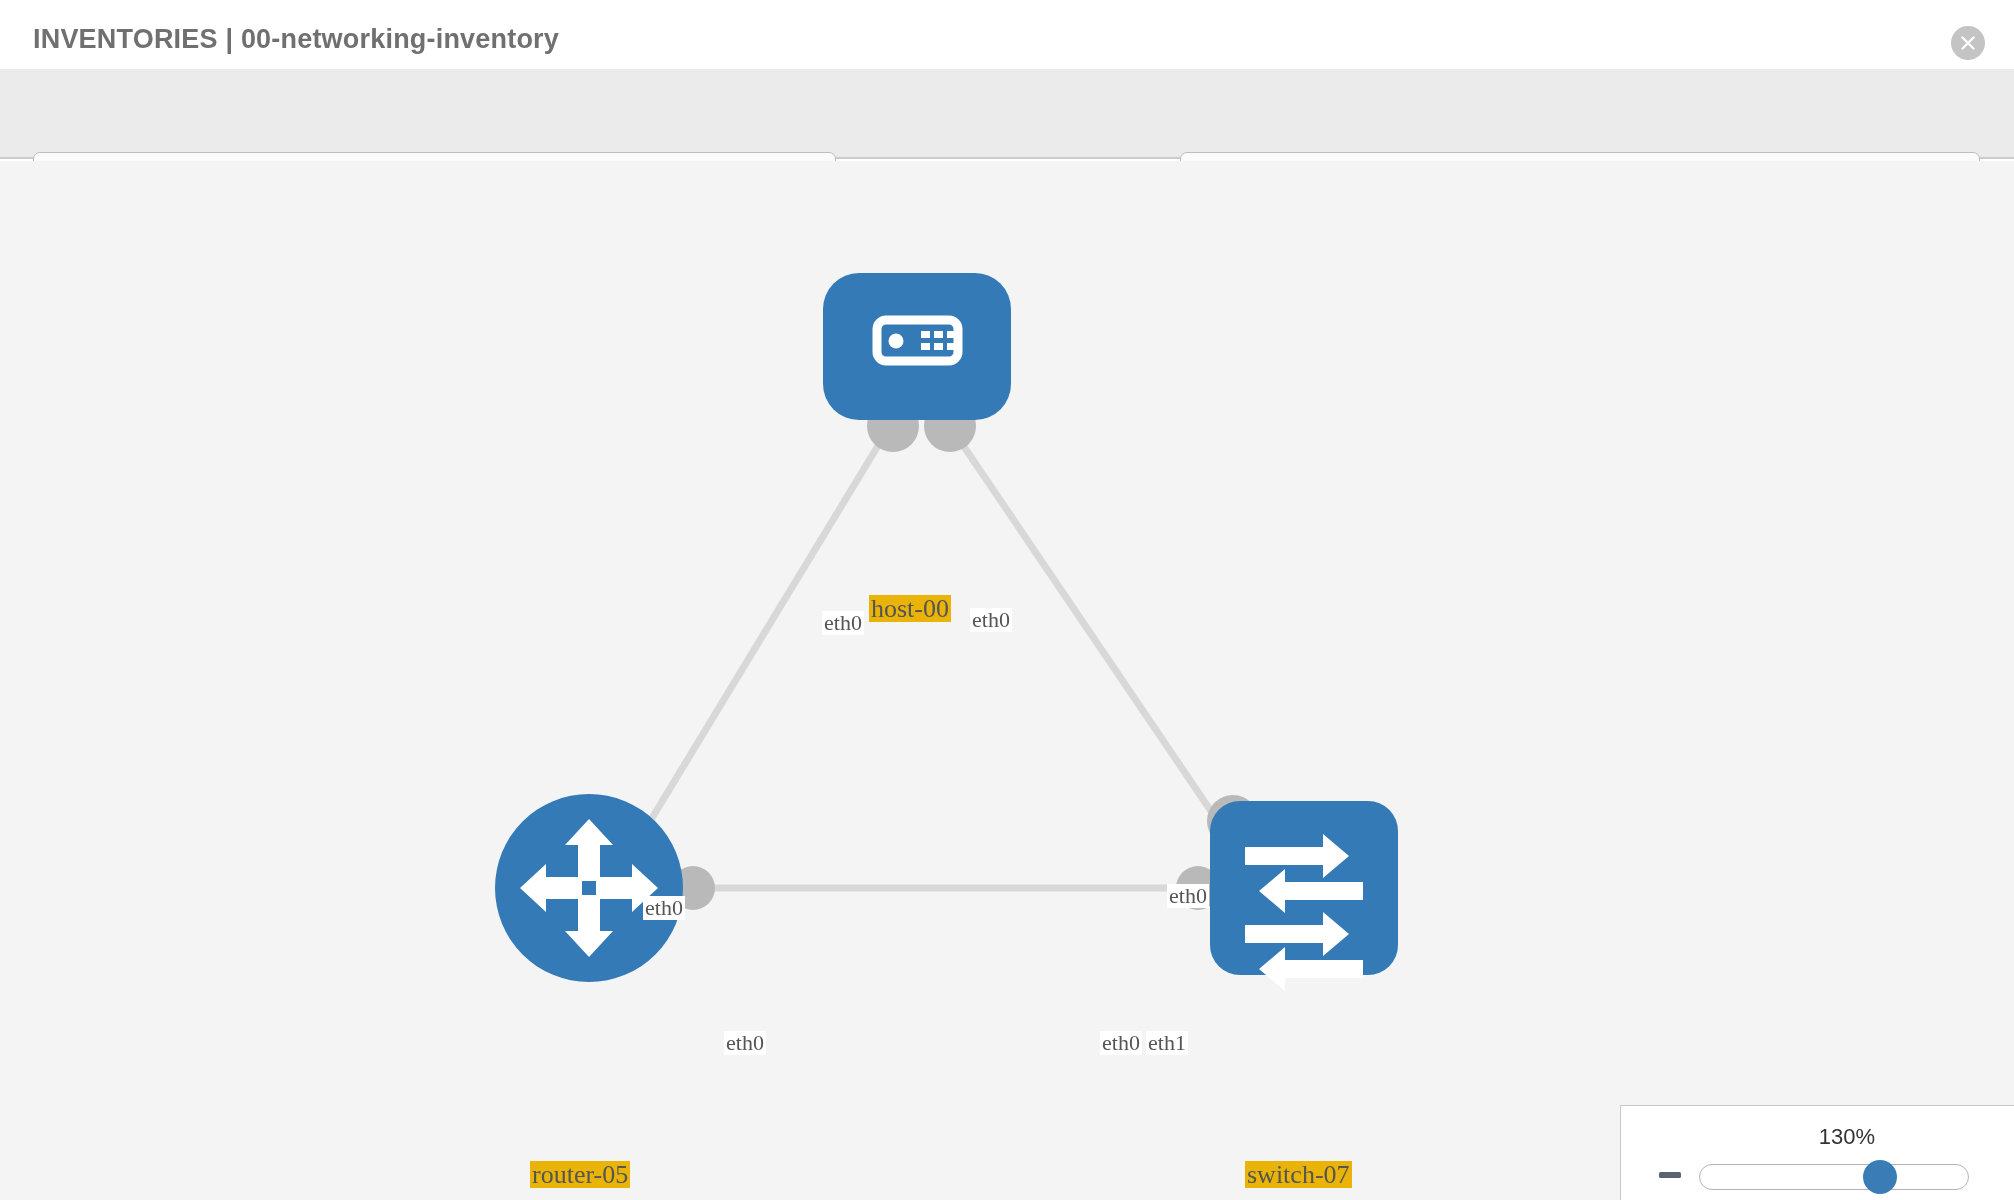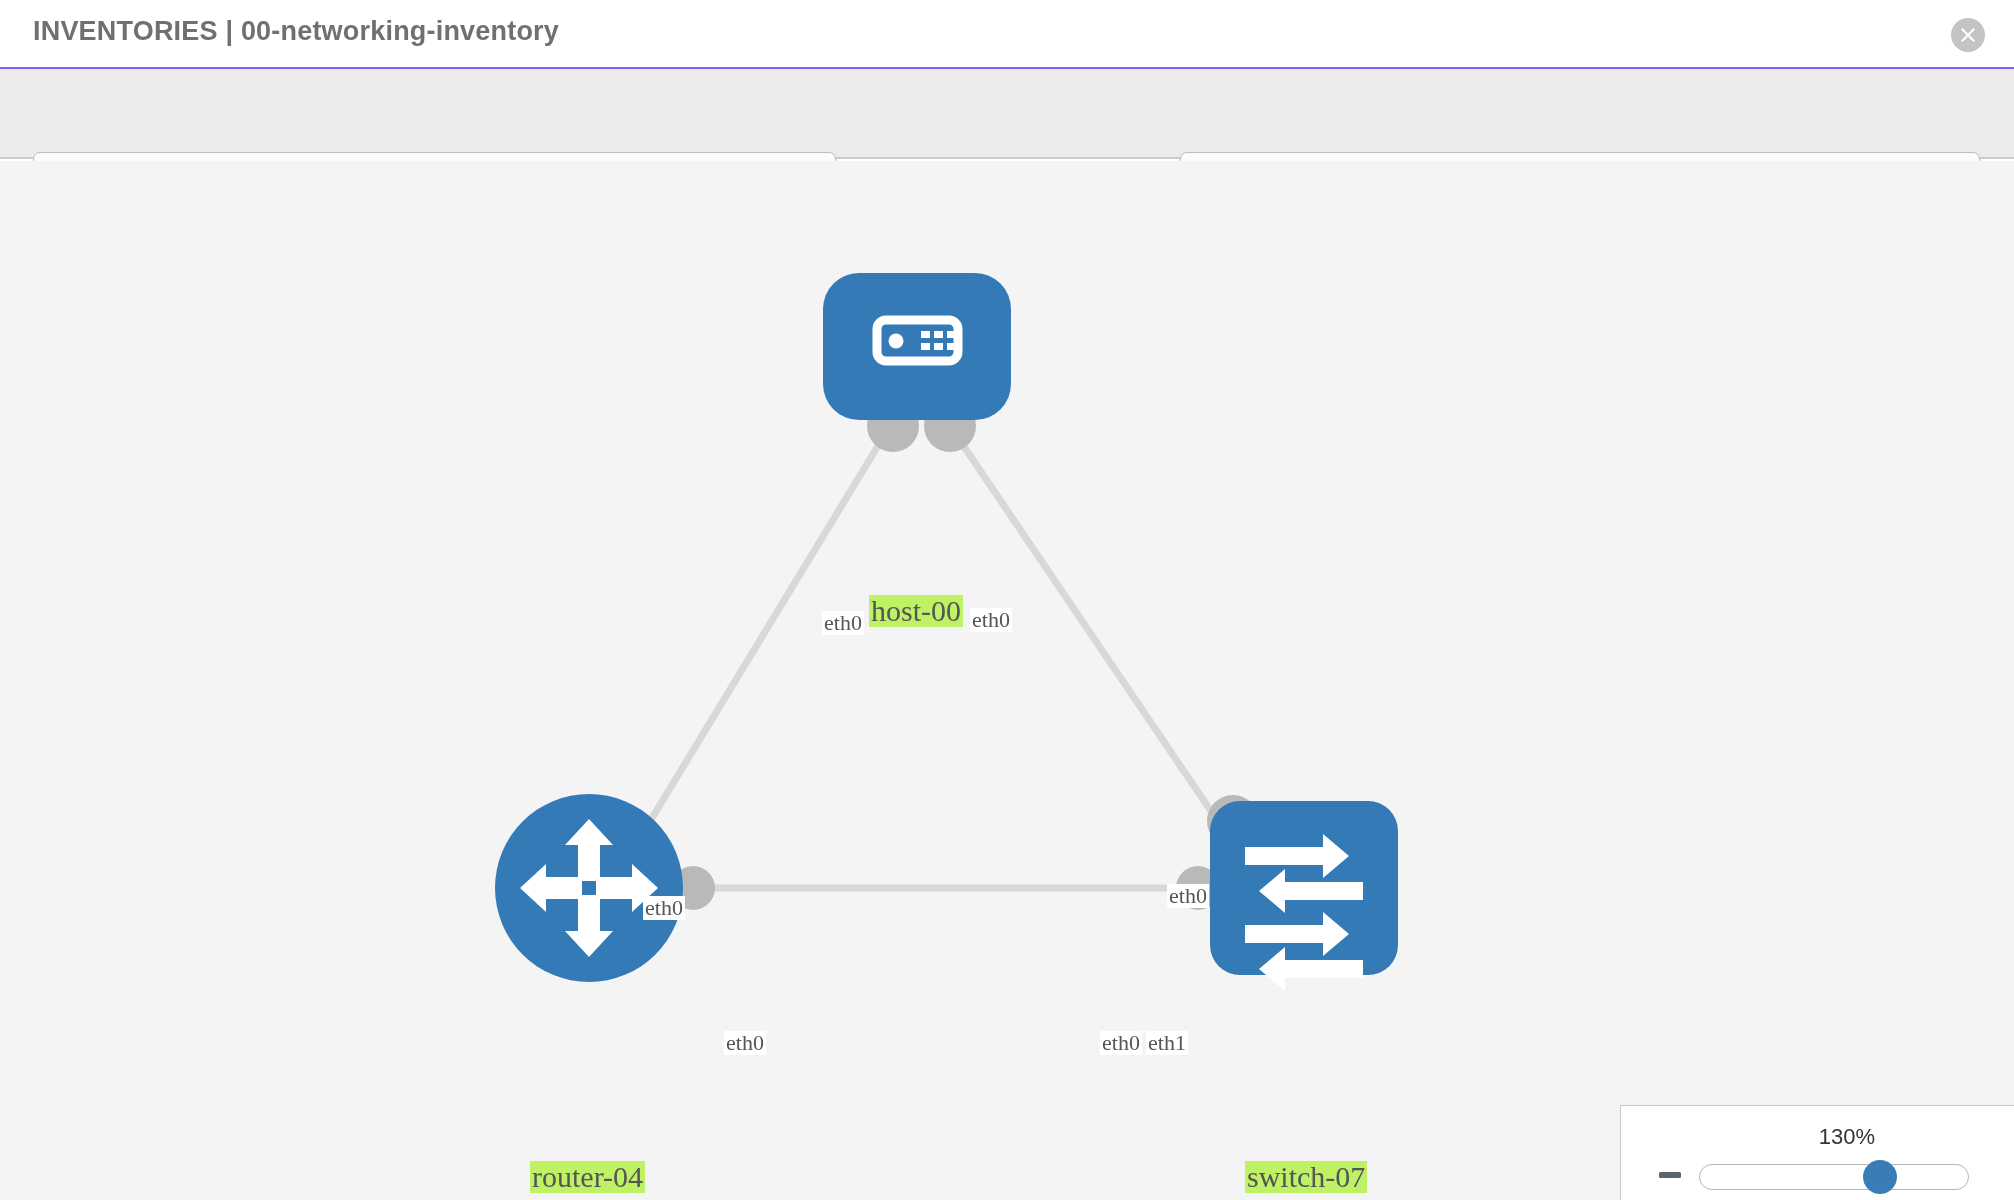--- a/index.html
+++ b/index.html
@@ -6,21 +6,21 @@
   html, body {
     width: 2014px; height: 1200px;
     font-family: "Liberation Sans", sans-serif;
     background: #ffffff;
     overflow: hidden;
   }
   #app { position: relative; width: 2014px; height: 1200px; }
 
   
   .header {
-    position: absolute; left: 0; top: 0;
+    position: absolute; left: 0; top: 8px;
     width: 2014px; height: 69px;
     background: #ffffff;
     border-bottom: 2px solid #8b5cf6;
   }
   .page-title {
     position: absolute; left: 33px; top: 16px;
     font-size: 27px; font-weight: bold;
     color: #707070;
     letter-spacing: 0.2px;
     white-space: nowrap;
@@ -87,23 +87,23 @@
     width: 2014px; height: 1039px;
     background: #f4f4f4;
     overflow: hidden;
     font-family: Liberation Serif, serif;
   }
   .canvas svg { position: absolute; left: 0; top: 0; }
 
   
   .node-label {
     position: absolute;
-    font-size: 30px;
+    font-size: 26px;
     color: #555555;
-    background: #bef264;
+    background: #eab308;
     white-space: nowrap;
     line-height: 1.05;
     padding: 0 2px;
   }
   .iface-label {
     position: absolute;
     font-size: 22px;
     color: #555555;
     background: #ffffff;
     white-space: nowrap;
@@ -262,21 +262,21 @@
     <div class="node-label" style="left:869px; top:434px;">host-00</div>
     <div class="iface-label" style="left:970px; top:447px;">eth0</div>
 
     <div class="iface-label" style="left:643px; top:735px;">eth0</div>
     <div class="iface-label" style="left:1167px; top:723px;">eth0</div>
 
     <div class="iface-label" style="left:724px; top:870px;">eth0</div>
     <div class="iface-label" style="left:1100px; top:870px;">eth0</div>
     <div class="iface-label" style="left:1118px; top:870px;margin-left:28px;">eth1</div>
 
-    <div class="node-label" style="left:530px; top:1000px;">router-04</div>
+    <div class="node-label" style="left:530px; top:1000px;">router-05</div>
     <div class="node-label" style="left:1245px; top:1000px;">switch-07</div>
   </div>
 
   <div class="zoom-panel">
     <div class="zoom-pct">130%</div>
 
     <div class="zoom-minus">
       <svg width="26" height="26" viewBox="0 0 26 26">
         <rect x="2" y="10" width="22" height="6" rx="1.5" fill="#5a6470"></rect>
       </svg>

